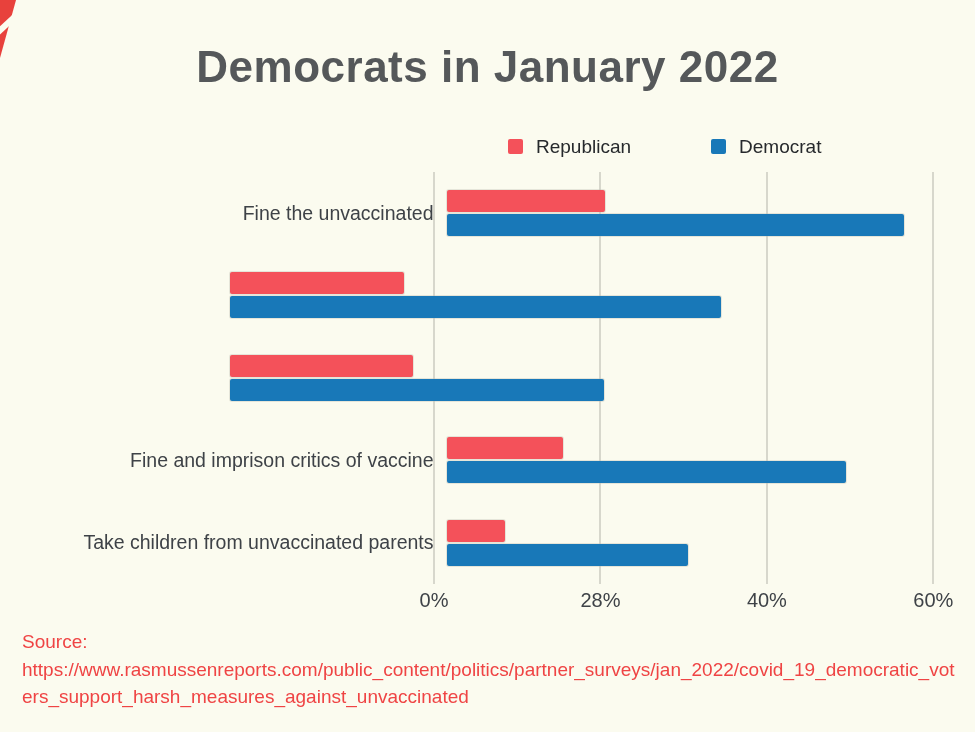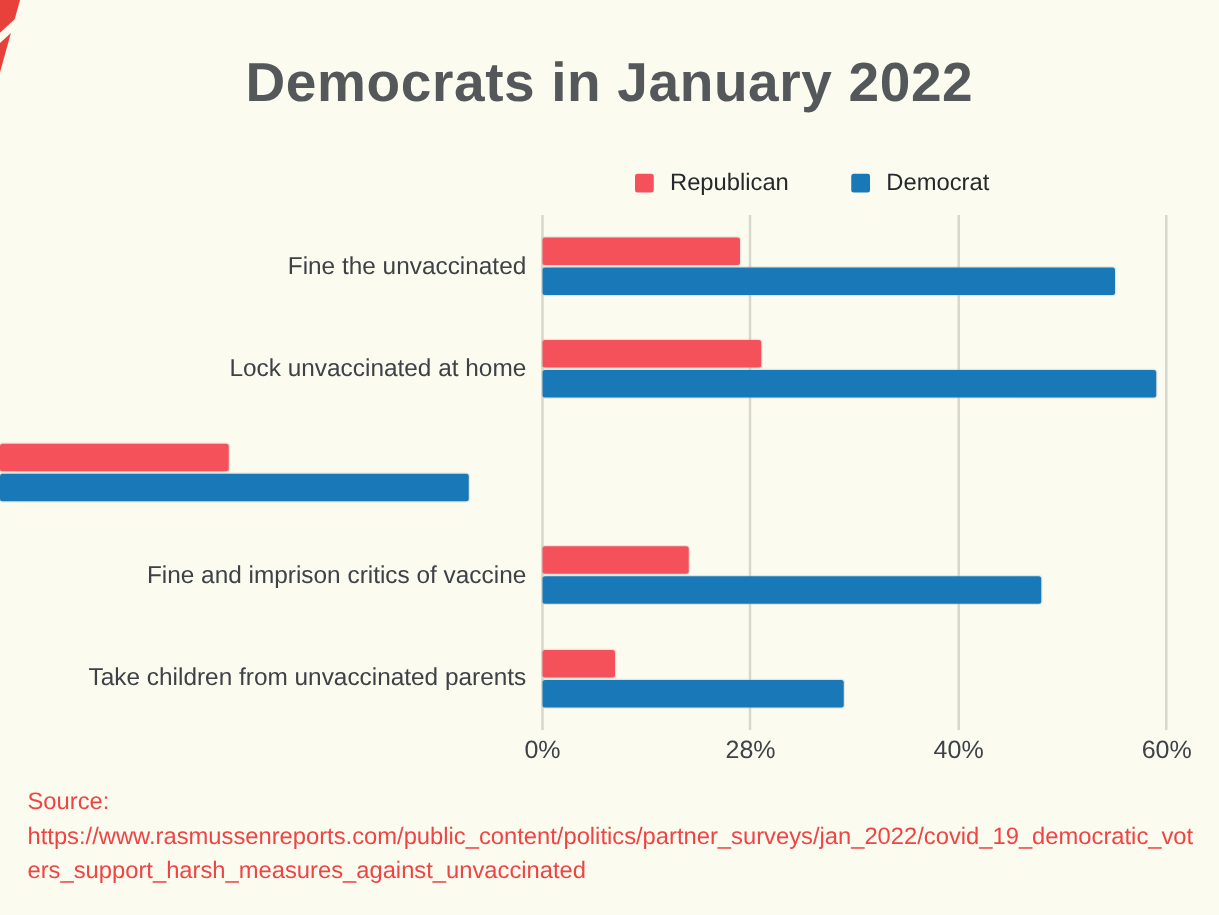--- a/index.html
+++ b/index.html
@@ -6,29 +6,29 @@
   .page{
     position:relative;width:975px;height:732px;background:#fbfbef;
     font-family:"Liberation Sans",sans-serif;overflow:hidden;
   }
   .corner-fold{position:absolute;top:0;left:0;width:20px;height:60px;}
   .title{
     margin:15px;padding-top:26px;text-align:center;
     font-size:44px;line-height:1.2;font-weight:700;color:#55585a;letter-spacing:0.5px;
   }
   .legend{
-    display:flex;align-items:center;gap:50px;
+    display:flex;align-items:center;gap:80px;
     margin:42px 0 0 508px;font-size:19px;color:#26292c;
   }
   .legend-item{display:flex;align-items:center;gap:13px;}
   .swatch{width:15px;height:15px;border-radius:2px;flex:0 0 auto;}
   .chart{position:relative;margin-top:14px;height:412px;}
   .gridlines{position:absolute;left:434px;top:0;width:516px;height:100%;}
   .gridline{position:absolute;top:0;bottom:0;width:2px;margin-left:-1px;background:#d7d7cc;}
-  .rows{position:relative;height:100%;display:flex;flex-direction:column;}
+  .rows{position:relative;height:100%;display:flex;flex-direction:column;align-items:center;}
   .row{flex:1 1 0;display:flex;align-items:center;}
   .row-label{
     width:434px;box-sizing:border-box;padding-right:13px;text-align:right;
     font-size:19.5px;color:#3e4247;flex:0 0 auto;
   }
   .row-bars{width:516px;display:flex;flex-direction:column;gap:2px;flex:0 0 auto;}
   .bar{height:22px;border-radius:2px;box-shadow:0 0 0 1px rgba(190,190,178,0.35);}
   .x-axis{position:relative;margin-left:434px;width:516px;height:28px;margin-top:5px;}
   .tick{position:absolute;top:0;transform:translateX(-50%);font-size:20px;color:#3e4247;white-space:nowrap;}
   .source{
@@ -71,21 +71,20 @@
       </div>
     <div class="rows">
         <div class="row">
           <div class="row-label">Fine the unvaccinated</div>
           <div class="row-bars">
             <div class="bar" style="width: 30.6452%; background: rgb(244, 81, 90);"></div>
             <div class="bar" style="width: 88.7097%; background: rgb(24, 120, 184);"></div>
           </div>
         </div>
         <div class="row">
-          <div class="row-label">Lock unvaccinated at home</div>
           <div class="row-bars">
             <div class="bar" style="width: 33.871%; background: rgb(244, 81, 90);"></div>
             <div class="bar" style="width: 95.1613%; background: rgb(24, 120, 184);"></div>
           </div>
         </div>
         <div class="row">
           <div class="row-bars">
             <div class="bar" style="width: 35.4839%; background: rgb(244, 81, 90);"></div>
             <div class="bar" style="width: 72.5806%; background: rgb(24, 120, 184);"></div>
           </div>

